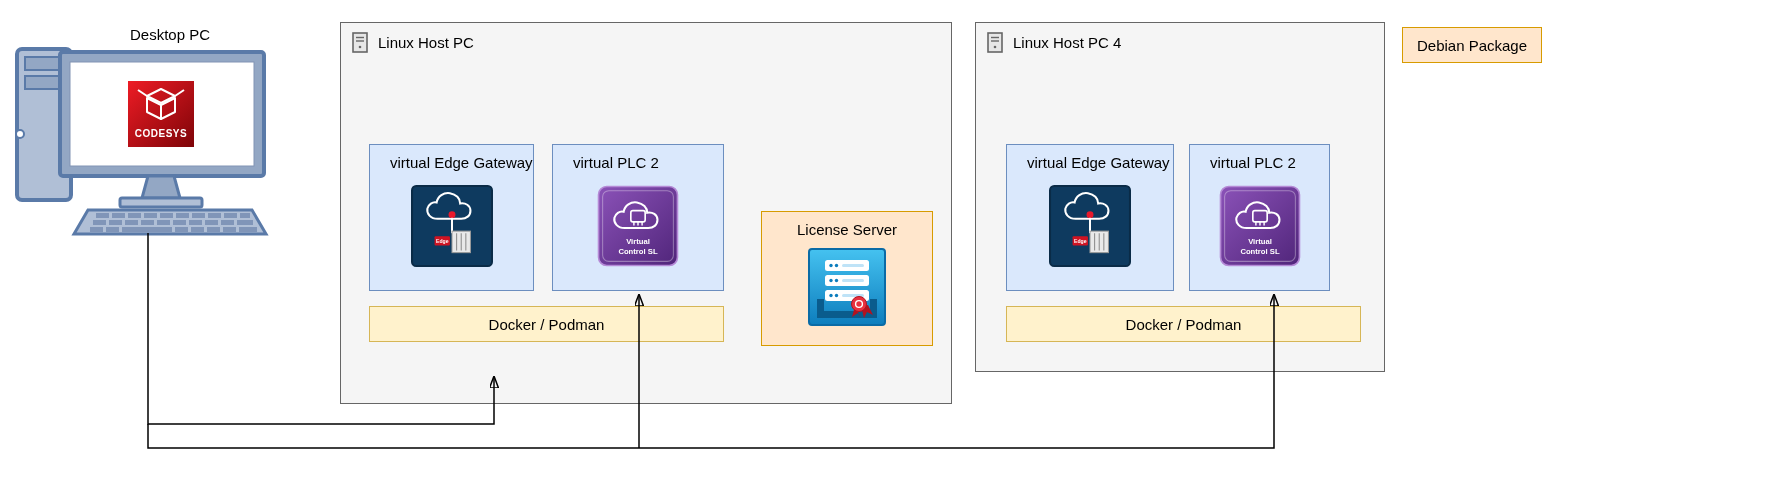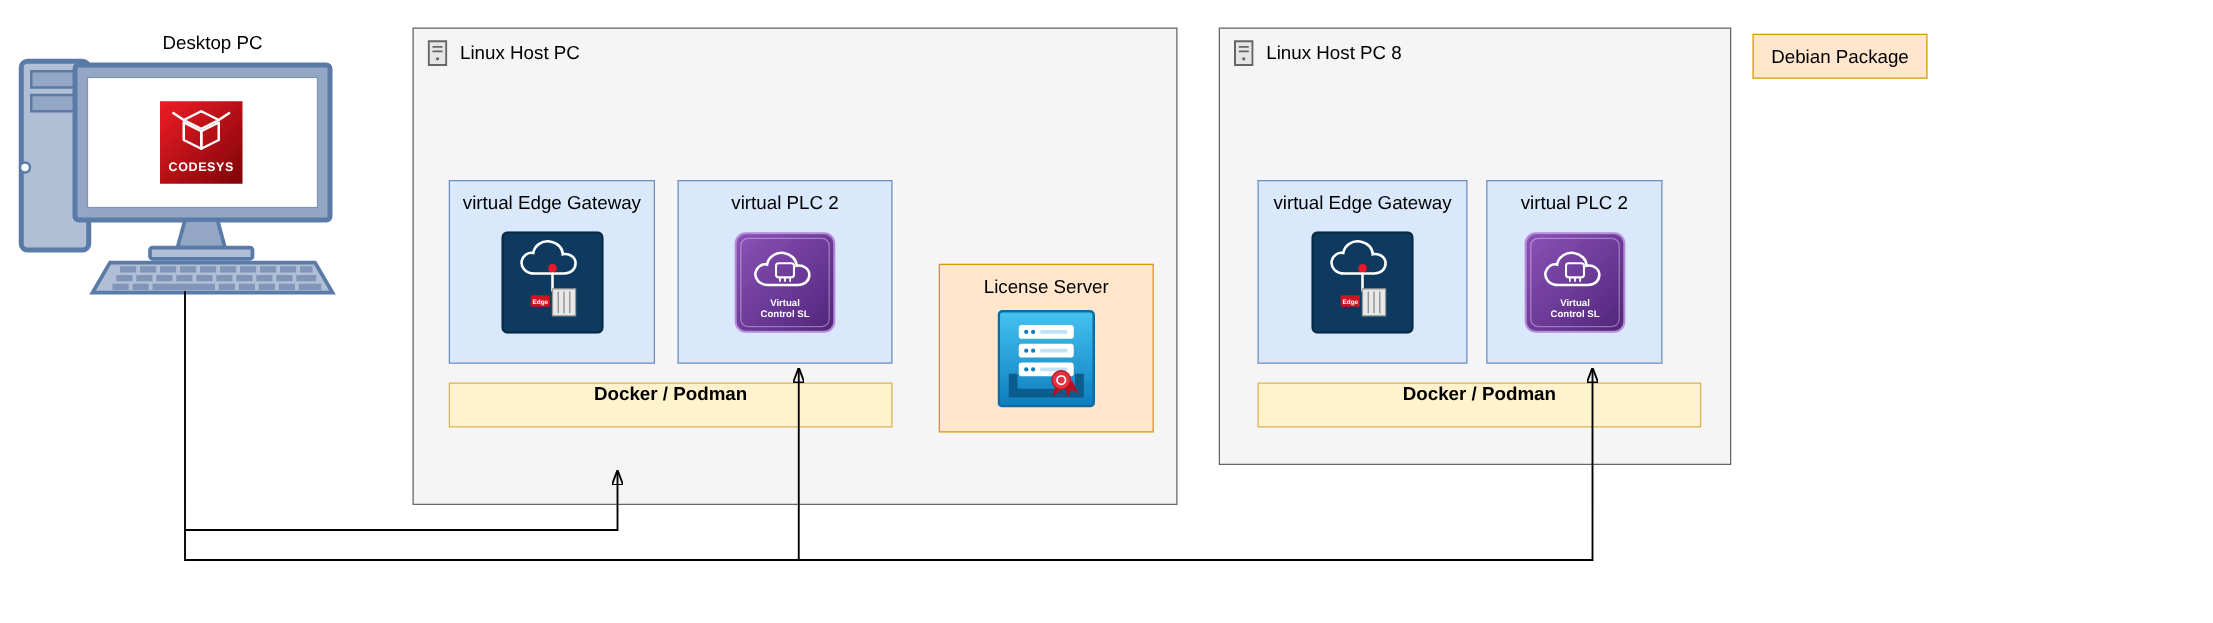--- a/index.html
+++ b/index.html
@@ -19,45 +19,45 @@
   .host {
     position:absolute; background:#f5f5f5; border:1px solid #666666; box-sizing:border-box;
   }
   .host-header {
     position:absolute; top:9px; left:11px; display:flex; align-items:center; gap:10px;
     font-size:15px;
   }
 
   .cbox {
     position:absolute; background:#dae8fc; border:1px solid #6c8ebf; box-sizing:border-box;
-    text-align:center; font-size:15px;
+    text-align:left; font-size:15px;padding-left:20px;
   }
   .cbox-label { margin-top:9px; }
   .cbox-icon { position:absolute; top:40px; left:50%; transform:translateX(-50%); }
 
   .runtime {
     position:absolute; background:#fff2cc; border:1px solid #d6b656; box-sizing:border-box;
-    display:flex; align-items:flex-start; justify-content:center; font-size:15px;font-weight:bold;
+    display:flex; align-items:center; justify-content:center; font-size:15px;
   }
 
   .license {
     position:absolute; background:#ffe6cc; border:1px solid #d79b00; box-sizing:border-box;
     text-align:center; font-size:15px;margin-left:10px;
   }
   .license-icon { position:absolute; top:36px; left:50%; transform:translateX(-50%); }
 
   .legend-box {
     position:absolute; box-sizing:border-box; display:flex; align-items:center;
     justify-content:center; font-size:15px; border:1px solid;
   }
   .legend-debian { left:1402px; top:27px; width:140px; height:36px; background:#ffe6cc; border-color:#d79b00; }
   .legend-docker { left:1399px; top:81px; width:148px; height:36px; background:#dae8fc; border-color:#6c8ebf; }
 
   
-  .host1 { left:330px; top:22px; width:612px; height:382px; }
+  .host1 { left:340px; top:22px; width:612px; height:382px; }
   .host2 { left:975px; top:22px; width:410px; height:350px; }
 
   .host1 .edge-box { left:28px;  top:121px; width:165px; height:147px; }
   .host1 .plc-box  { left:211px; top:121px; width:172px; height:147px; }
   .host1 .runtime  { left:28px;  top:283px; width:355px; height:36px; }
   .host1 .license  { left:410px; top:188px; width:172px; height:135px; }
 
   .host2 .edge-box { left:30px;  top:121px; width:168px; height:147px; }
   .host2 .plc-box  { left:213px; top:121px; width:141px; height:147px; }
   .host2 .runtime  { left:30px;  top:283px; width:355px; height:36px; }
@@ -238,21 +238,21 @@
   </div>
 
   <div class="host host2">
     <div class="host-header">
       <svg width="16" height="21" viewBox="0 0 16 21">
         <rect x="1" y="1" width="14" height="19" fill="#e6e6e6" stroke="#666" stroke-width="1.6"></rect>
         <line x1="4" y1="5.5" x2="12" y2="5.5" stroke="#666" stroke-width="1.4"></line>
         <line x1="4" y1="9" x2="12" y2="9" stroke="#666" stroke-width="1.4"></line>
         <circle cx="8" cy="15" r="1.3" fill="#666"></circle>
       </svg>
-      <span>Linux Host PC 8</span>
+      <span>Linux Host PC 4</span>
     </div>
 
     <div class="cbox edge-box">
       <div class="cbox-label">virtual Edge Gateway</div>
       <svg class="cbox-icon" width="82" height="82" viewBox="0 0 80 80">
         <rect x="1" y="1" width="78" height="78" rx="4" fill="#0e3a5f" stroke="#0a2b47" stroke-width="2"></rect>
         <path d="M26 33 C19 33 15 28 16 23 C17 19 21 16 25 17 C26 11 32 7 38 8 C44 9 48 13 48 18 C53 17 58 20 58 25 C58 30 54 33 49 33 Z" fill="none" stroke="#ffffff" stroke-width="2"></path>
         <circle cx="40" cy="29" r="3.4" fill="#e8192c"></circle>
         <line x1="40" y1="32" x2="40" y2="47" stroke="#ffffff" stroke-width="2"></line>
         <rect x="23" y="50" width="15" height="9" rx="1" fill="#cf1322"></rect>

